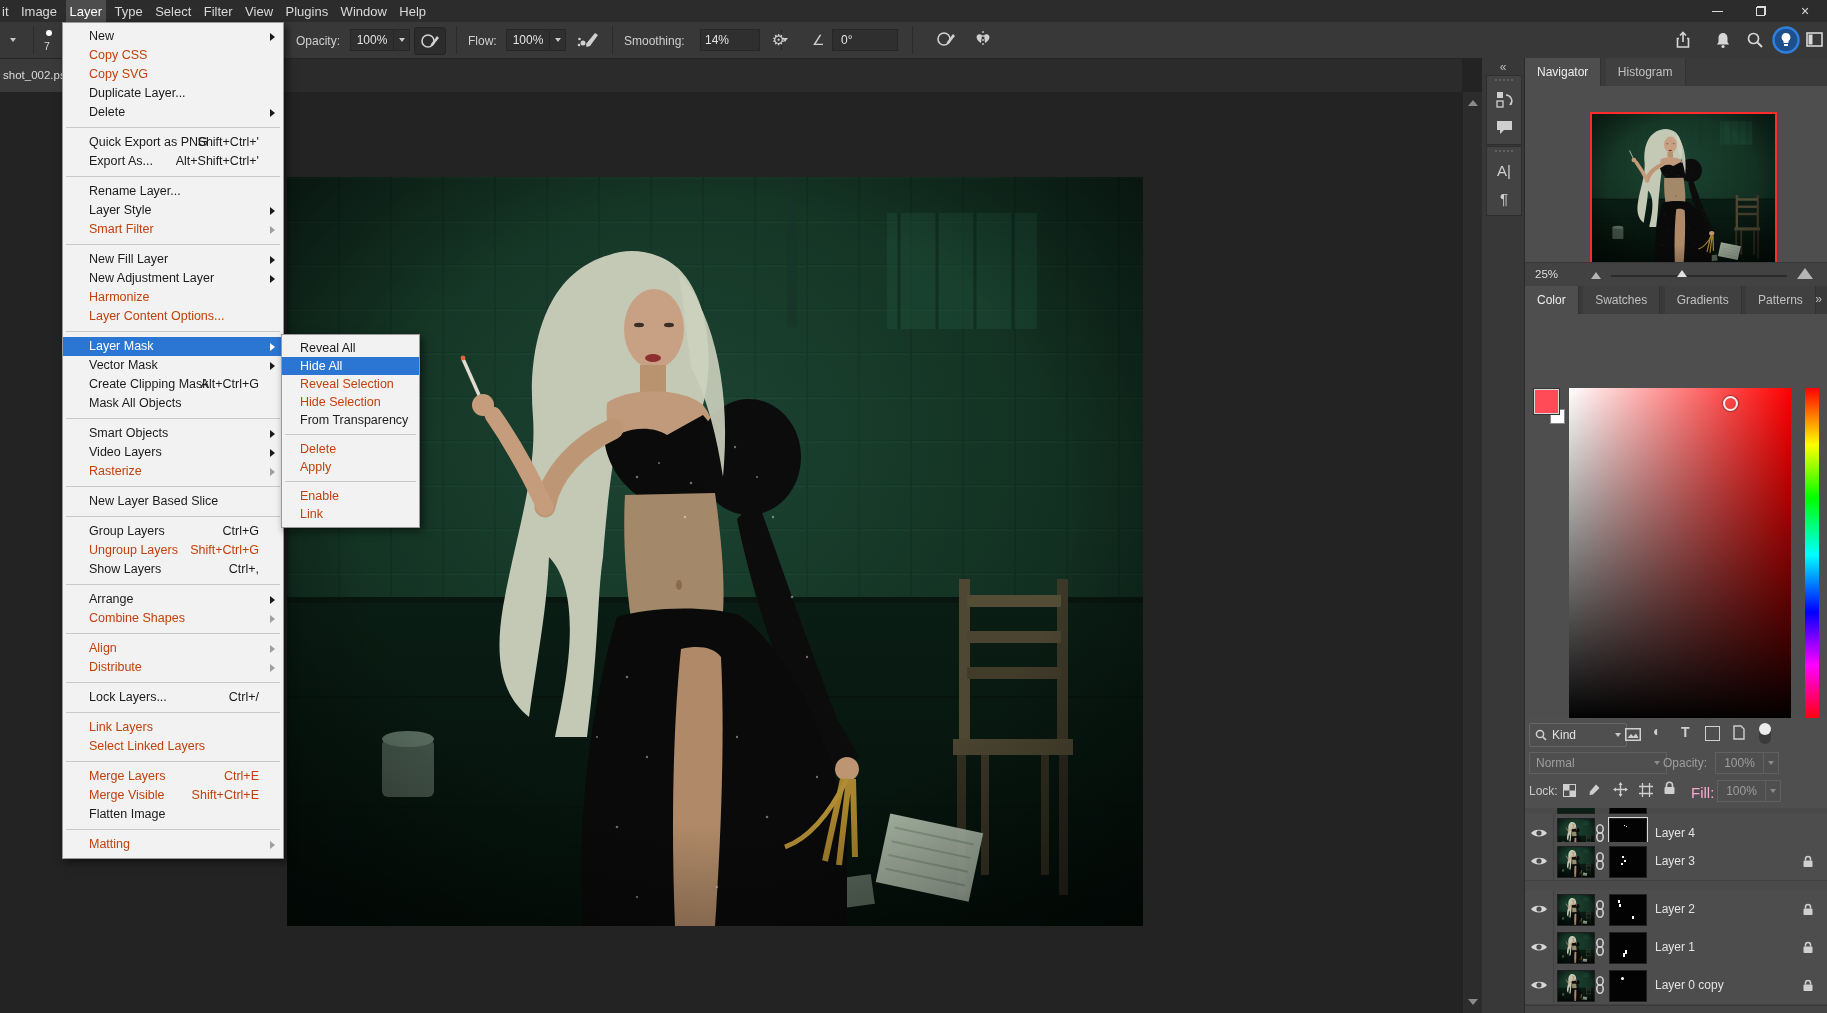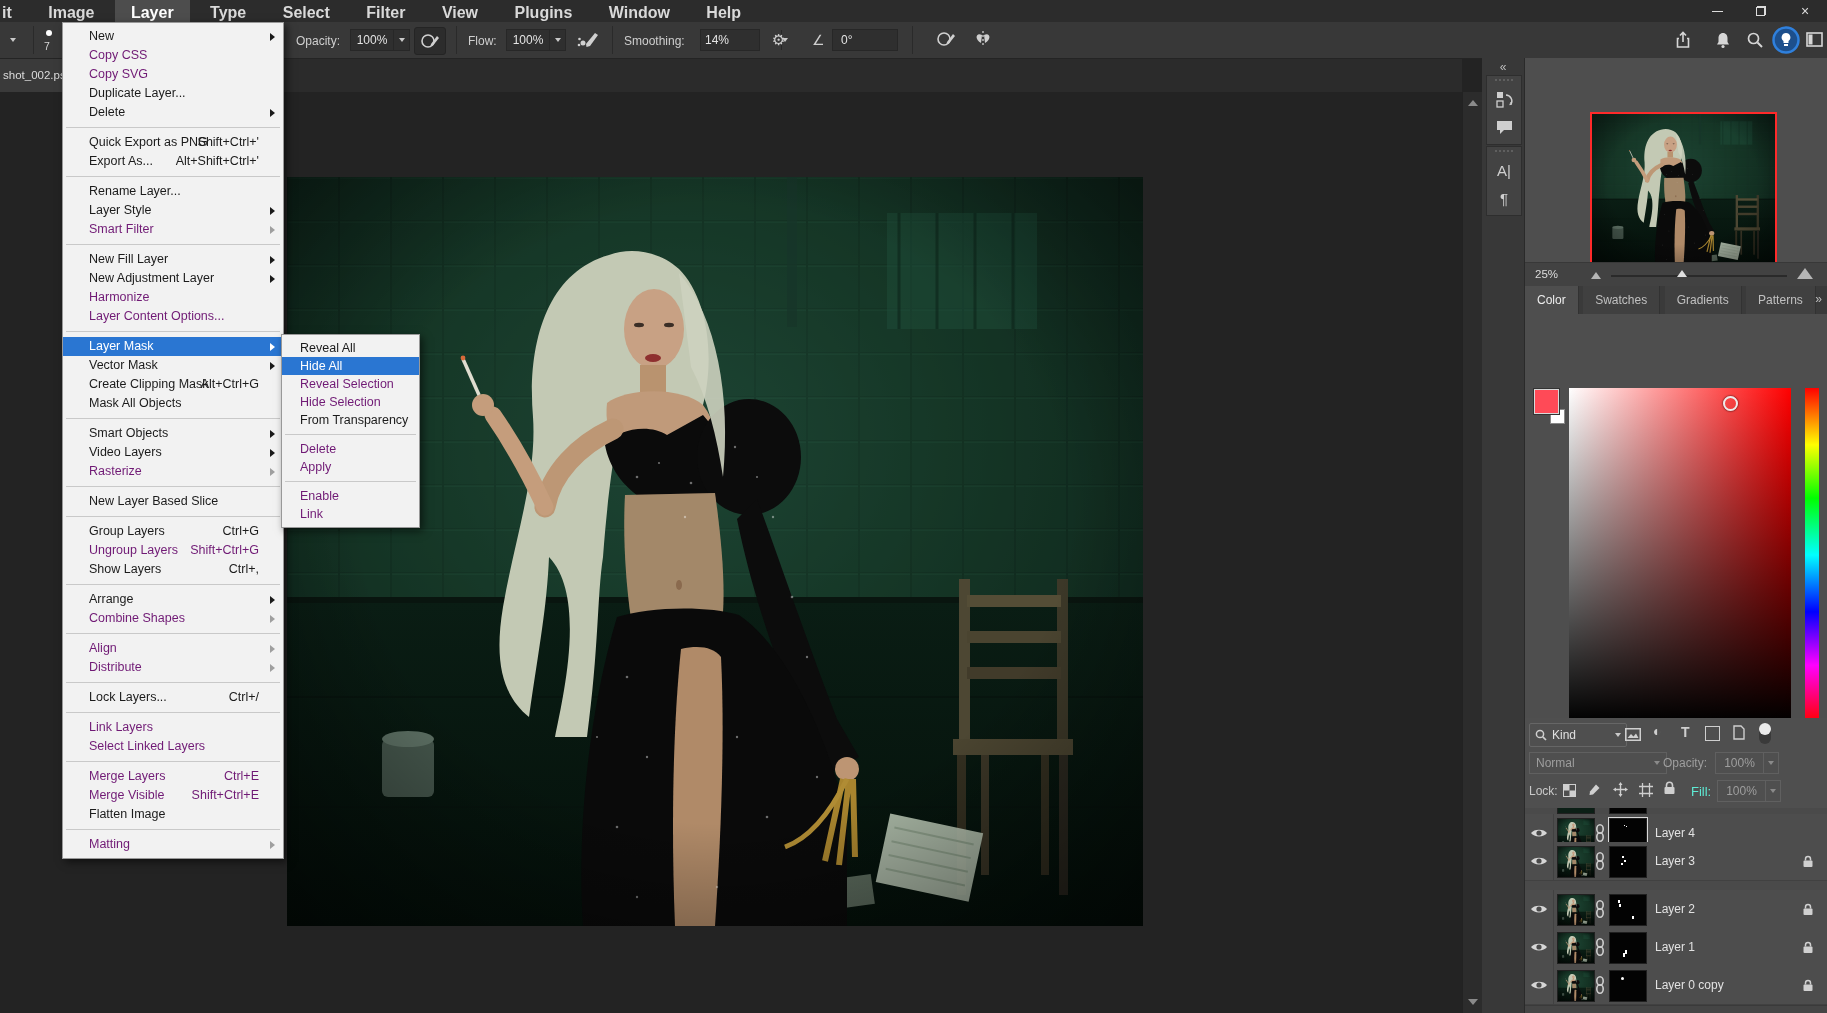--- a/index.html
+++ b/index.html
@@ -1,21 +1,21 @@
 <!DOCTYPE html>
 <html><head>
 <meta charset="utf-8">
 <style>
   html,body{margin:0;padding:0;background:#000;}
   #app{position:relative;width:1827px;height:1013px;overflow:hidden;
        font-family:"Liberation Sans","DejaVu Sans",sans-serif;background:#232323;}
   .ab{position:absolute;}
   
   #topbar{left:0;top:0;width:1827px;height:22px;background:#2c2c2c;}
-  .mbi{display:inline-block;padding:4px 16px;font-size:16px;color:#d9d9d9;cursor:default;font-weight:bold;}
+  .mbi{display:inline-block;padding:4px 4px;font-size:13px;color:#d9d9d9;cursor:default;}
   .mbi.act{background:#4d4d4d;color:#fff;}
   .winbtn{width:44px;height:22px;display:flex;align-items:center;justify-content:center;color:#dcdcdc;font-size:12px;}
   
   #optbar{left:0;top:22px;width:1827px;height:36px;background:#383838;border-bottom:1px solid #242424;}
   .olab{position:absolute;top:12px;font-size:12px;color:#cfcfcf;}
   .ofield{position:absolute;top:7px;height:20px;background:#2f2f2f;border:1px solid #272727;
           display:flex;align-items:center;}
   .ofield .val{flex:1;text-align:center;font-size:12px;color:#e4e4e4;padding:0 4px;}
   .ofield .cbox{width:15px;height:100%;border-left:1px solid #272727;display:flex;align-items:center;justify-content:center;}
   .chev{width:0;height:0;border-top:4px solid #c9c9c9;border-left:3.5px solid transparent;border-right:3.5px solid transparent;}
@@ -49,21 +49,21 @@
   .lname{position:absolute;left:130px;top:0;height:38px;line-height:38px;font-size:12px;color:#e2e2e2;}
   .llock{position:absolute;right:14px;top:12px;}
   .chain{position:absolute;left:70px;top:10px;}
   
   #layermenu{left:62px;top:22px;width:220px;background:#f2f2f2;border:1px solid #999;
              box-shadow:3px 3px 8px rgba(0,0,0,.55);padding:4px 0;z-index:50;}
   #masksub{left:281px;top:334px;width:137px;background:#f2f2f2;border:1px solid #999;
            box-shadow:3px 3px 8px rgba(0,0,0,.55);padding:4px 0;z-index:51;}
   .mi{position:relative;height:19px;line-height:19px;padding:0 26px;font-size:12.5px;color:#1b1b1b;white-space:nowrap;}
   #masksub .mi{height:18px;line-height:18px;padding:0 18px;}
-  .mi.dis{color:#701a75;}
+  .mi.dis{color:#c2410c;}
   .mi.sel{background:#2a76d2;color:#fff;}
   .mi .sc{position:absolute;right:24px;font-style:normal;margin-left:18px;}
   .mi .arr{position:absolute;right:8px;top:50%;transform:translateY(-50%);width:0;height:0;
            border-left:5px solid #1a1a1a;border-top:4px solid transparent;border-bottom:4px solid transparent;}
   .mi.dis .arr{border-left-color:#9f9f9f;}
   .mi.sel .arr{border-left-color:#fff;}
   .msep{height:1px;background:#c9c9c9;margin:5px 3px;}
   .tri-up{width:0;height:0;border-bottom:7px solid #b5b5b5;border-left:5px solid transparent;border-right:5px solid transparent;}
   .tri-up.big{border-bottom-width:11px;border-left-width:8px;border-right-width:8px;}
 </style>
@@ -339,20 +339,24 @@
     </div>
     <div class="dockbox" style="top:88px;height:68px;">
       <div class="grip"></div>
       <div class="dockicon">A|</div>
       <div class="dockicon">¶</div>
     </div>
   </div>
 
   <div class="ab" id="rightcol">
 
+    <div class="tabbar" style="top:0;">
+      <span class="ptab act">Navigator</span>
+      <span class="ptab">Histogram</span>
+    </div>
     <div class="panelbody" style="top:28px;height:200px;">
       <div class="ab" style="left:65px;top:26px;width:183px;height:151px;border:2px solid #ff2a2a;background:#0a1a12;">
         <svg width="183" height="151" viewBox="0 0 856 749" preserveAspectRatio="none">
             <use href="#scene" xlink:href="#scene"></use>
           </svg>
       </div>
     </div>
     <div class="panelbody" style="top:204px;height:24px;background:#424242;border-top:1px solid #383838;">
       <span class="ab" style="left:10px;top:5px;font-size:11.5px;color:#dcdcdc;">25%</span>
       <div class="ab tri-up" style="left:66px;top:9px;"></div>
@@ -440,21 +444,21 @@
         <svg width="14" height="14">
             <path d="M3.5 0 V14 M10.5 0 V14 M0 3.5 H14 M0 10.5 H14" stroke="#cfcfcf" stroke-width="1.3"></path>
           </svg>
       </div>
       <div class="ab" style="left:138px;top:63px;">
         <svg width="13" height="14">
             <rect x="1.5" y="6" width="10" height="7" rx="1" fill="#cfcfcf"></rect>
             <path d="M3.5 6 V4.2 a3 3 0 0 1 6 0 V6" fill="none" stroke="#cfcfcf" stroke-width="1.6"></path>
           </svg>
       </div>
-      <span class="ab" style="left:166px;top:66px;font-size:13px;color:#5eead4;">Fill:</span>
+      <span class="ab" style="left:166px;top:66px;font-size:15px;color:#f9a8d4;">Fill:</span>
       <div class="ab" style="left:192px;top:62px;width:62px;height:20px;border:1px solid #606060;display:flex;align-items:center;">
         <span style="flex:1;text-align:center;font-size:12px;color:#9e9e9e;">100%</span>
         <span style="width:14px;height:100%;border-left:1px solid #606060;display:flex;align-items:center;justify-content:center;">
             <span class="chev" style="border-top-color:#8a8a8a;"></span>
           </span>
       </div>
 
       <div class="ab" style="left:0;top:90px;width:303px;height:205px;background:#4a4a4a;overflow:hidden;">
 
         <div class="ab" style="left:32px;top:0;width:36px;height:5px;background:#0c1f16;border:1px solid #202020;border-top:none;"></div>

